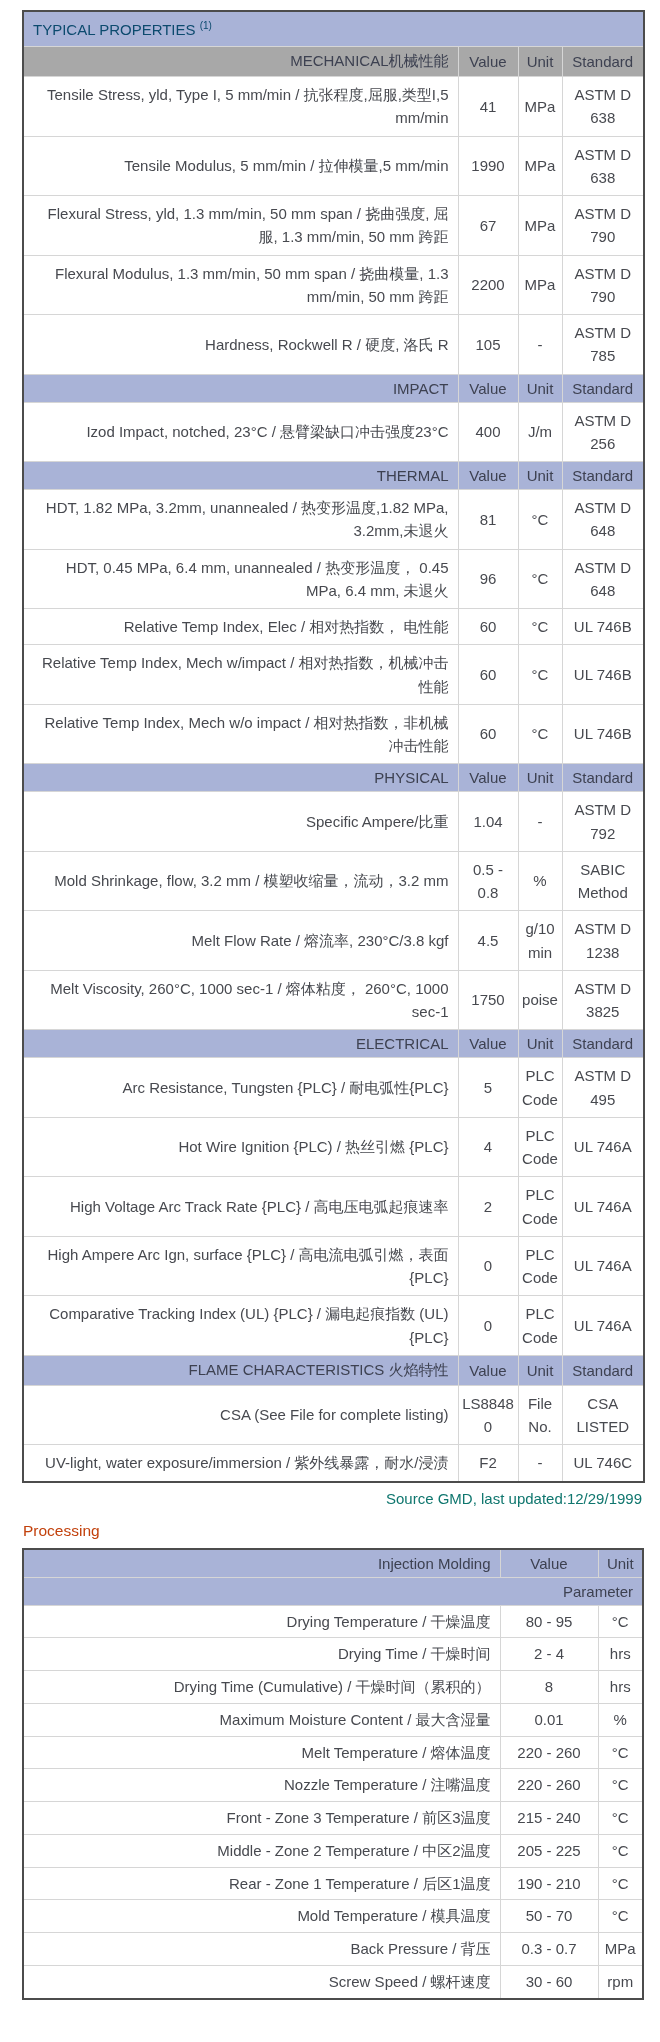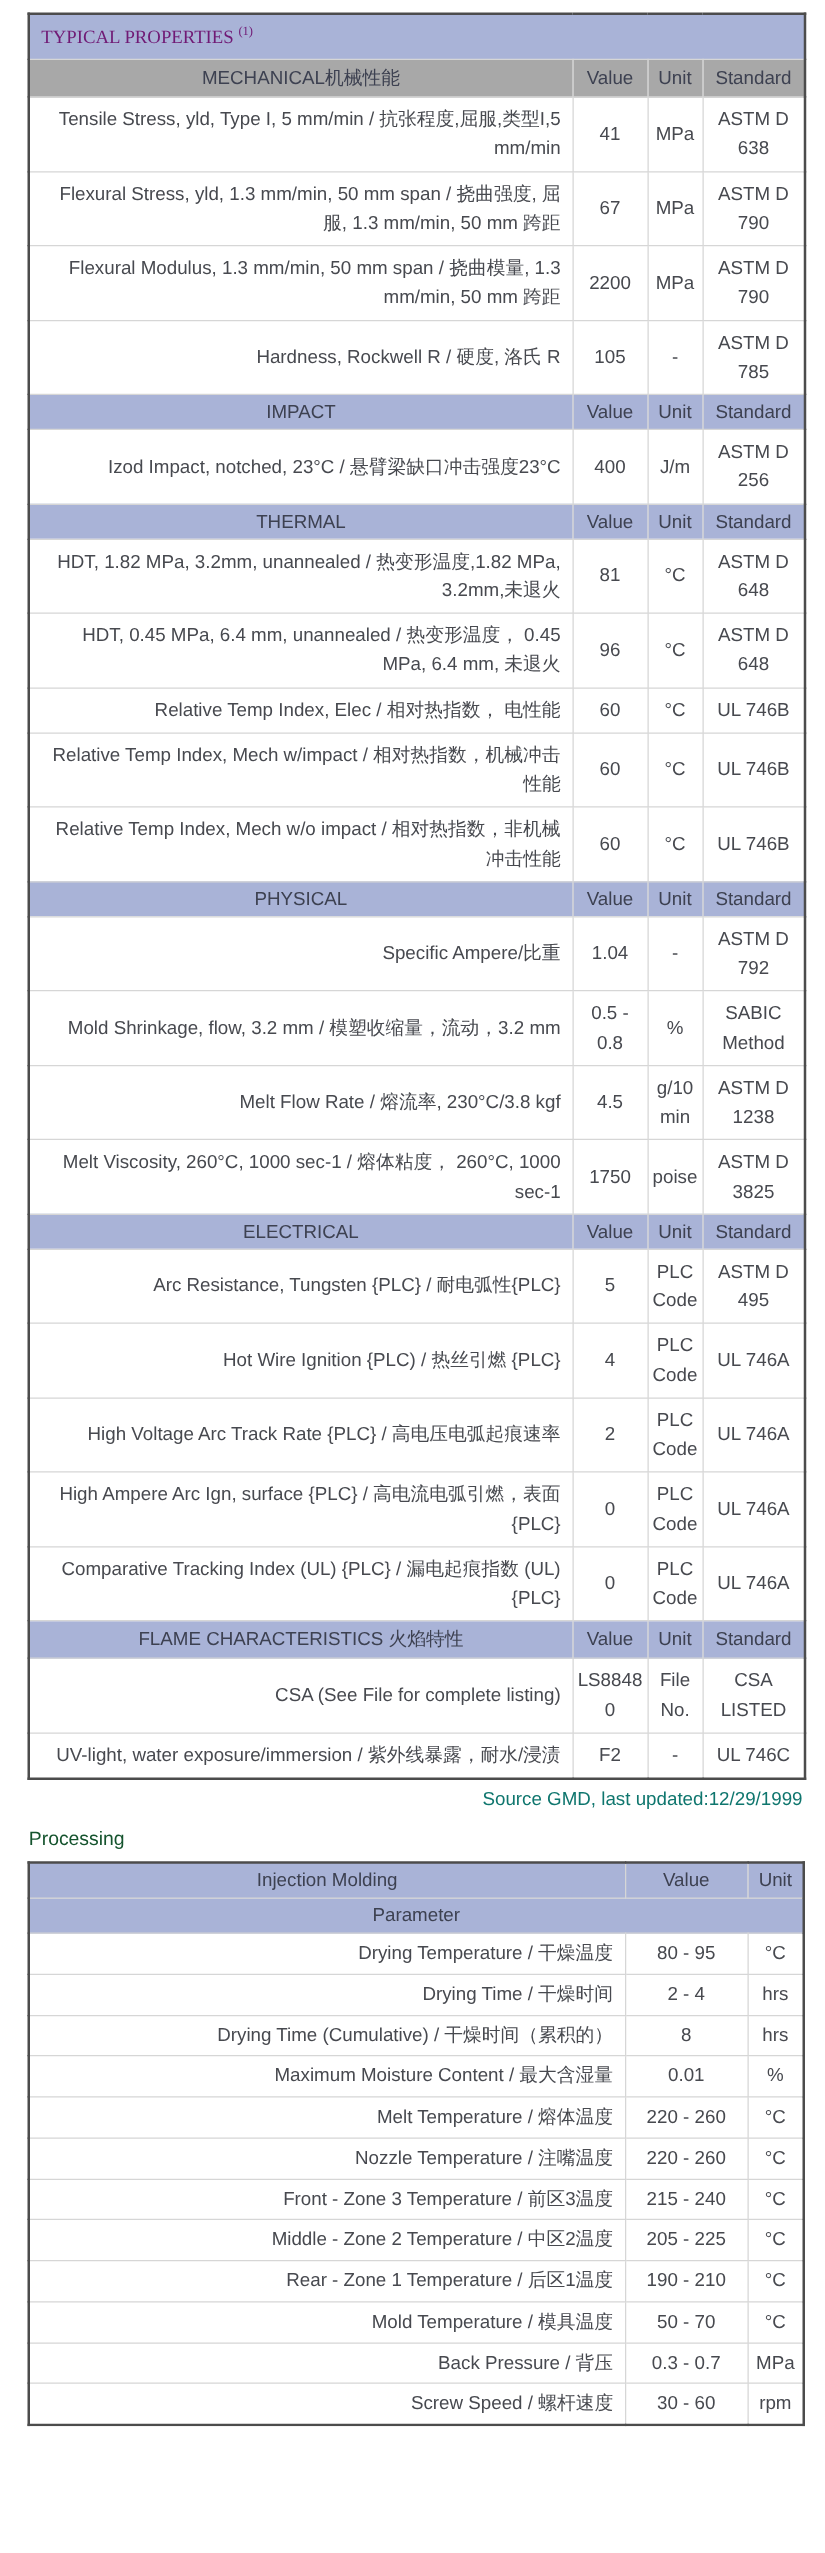--- a/index.html
+++ b/index.html
@@ -22,31 +22,30 @@
   td, th {
     border: 1px solid #d6d6d6;
     font-weight: normal;
     vertical-align: middle;
     word-wrap: break-word;
   }
 
   
   tr.title-row th {
     background: #a9b3d7;
-    color: #701a75;
+    color: #0c4a6e;
     text-align: left;
     padding: 8px 9px;
     font-size: 15px;
-    font-family: Liberation Serif, serif;
   }
   tr.title-row sup { font-size: 10px; }
 
   
   tr.sec th, tr.sec td { color: #3d4151; font-size: 15px; }
-  tr.sec th { text-align: center; padding: 5px 9px; }
+  tr.sec th { text-align: right; padding: 5px 9px; }
   tr.sec td { text-align: center; padding: 5px 2px; }
   tr.sec.blue th, tr.sec.blue td { background: #a9b3d7; }
   tr.sec.gray th, tr.sec.gray td { background: #a8a8a8; }
 
   
   td.prop { padding: 6px 9px; line-height: 1.55; text-align: right; }
   td.center { padding: 6px 2px; line-height: 1.55; text-align: center; }
 
   
   .source {
@@ -54,21 +53,21 @@
     text-align: right;
     font-size: 15px;
     color: #0f766e;
     padding: 7px 1px 5px 0;
     box-sizing: border-box;
   }
 
   
   .proc-heading {
     font-size: 15.5px;
-    color: #14532d;
+    color: #c2410c;
     padding: 10px 0 8px 1px;
   }
   table.proc tr.sec th { padding: 5px 9px; }
   table.proc td.prop { padding: 5px 9px; line-height: 1.45; }
   table.proc td.center { padding: 5px 2px; line-height: 1.45; }
 </style>
 </head>
 <body>
 
 <div class="wrap">
@@ -87,20 +86,26 @@
 
     <tr class="sec gray">
           <th>MECHANICAL机械性能</th>
           <td>Value</td>
           <td>Unit</td>
           <td>Standard</td>
         </tr>
         <tr>
           <td class="prop">Tensile Stress, yld, Type I, 5 mm/min / 抗张程度,屈服,类型I,5 mm/min</td>
           <td class="center">41</td>
+          <td class="center">MPa</td>
+          <td class="center">ASTM D 638</td>
+        </tr>
+        <tr>
+          <td class="prop">Tensile Modulus, 5 mm/min / 拉伸模量,5 mm/min</td>
+          <td class="center">1990</td>
           <td class="center">MPa</td>
           <td class="center">ASTM D 638</td>
         </tr>
         <tr>
           <td class="prop">Flexural Stress, yld, 1.3 mm/min, 50 mm span / 挠曲强度, 屈服, 1.3 mm/min, 50 mm 跨距</td>
           <td class="center">67</td>
           <td class="center">MPa</td>
           <td class="center">ASTM D 790</td>
         </tr>
         <tr>

